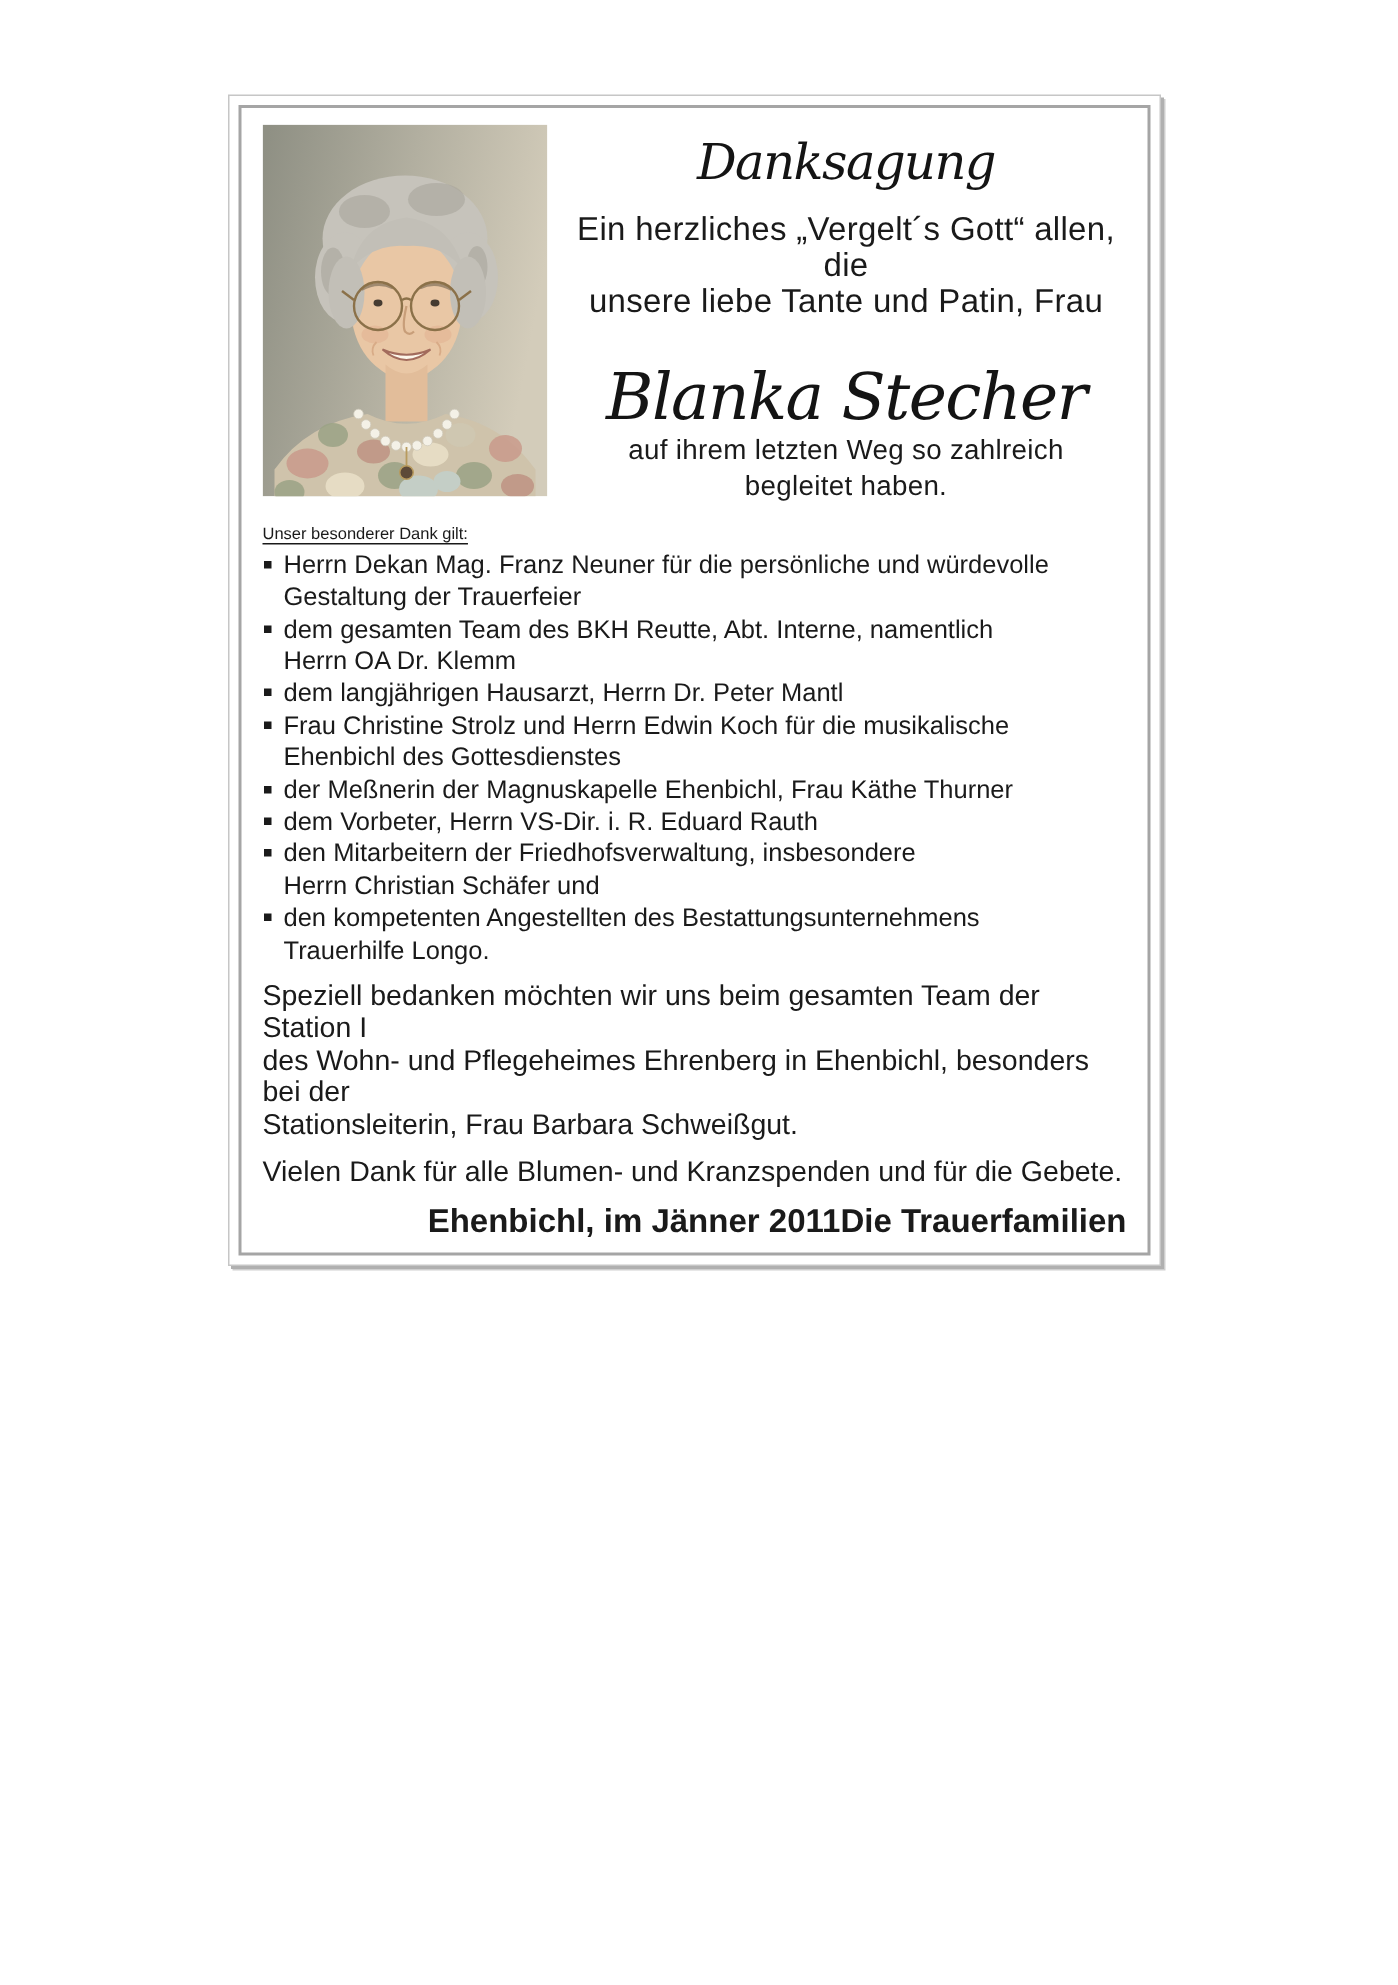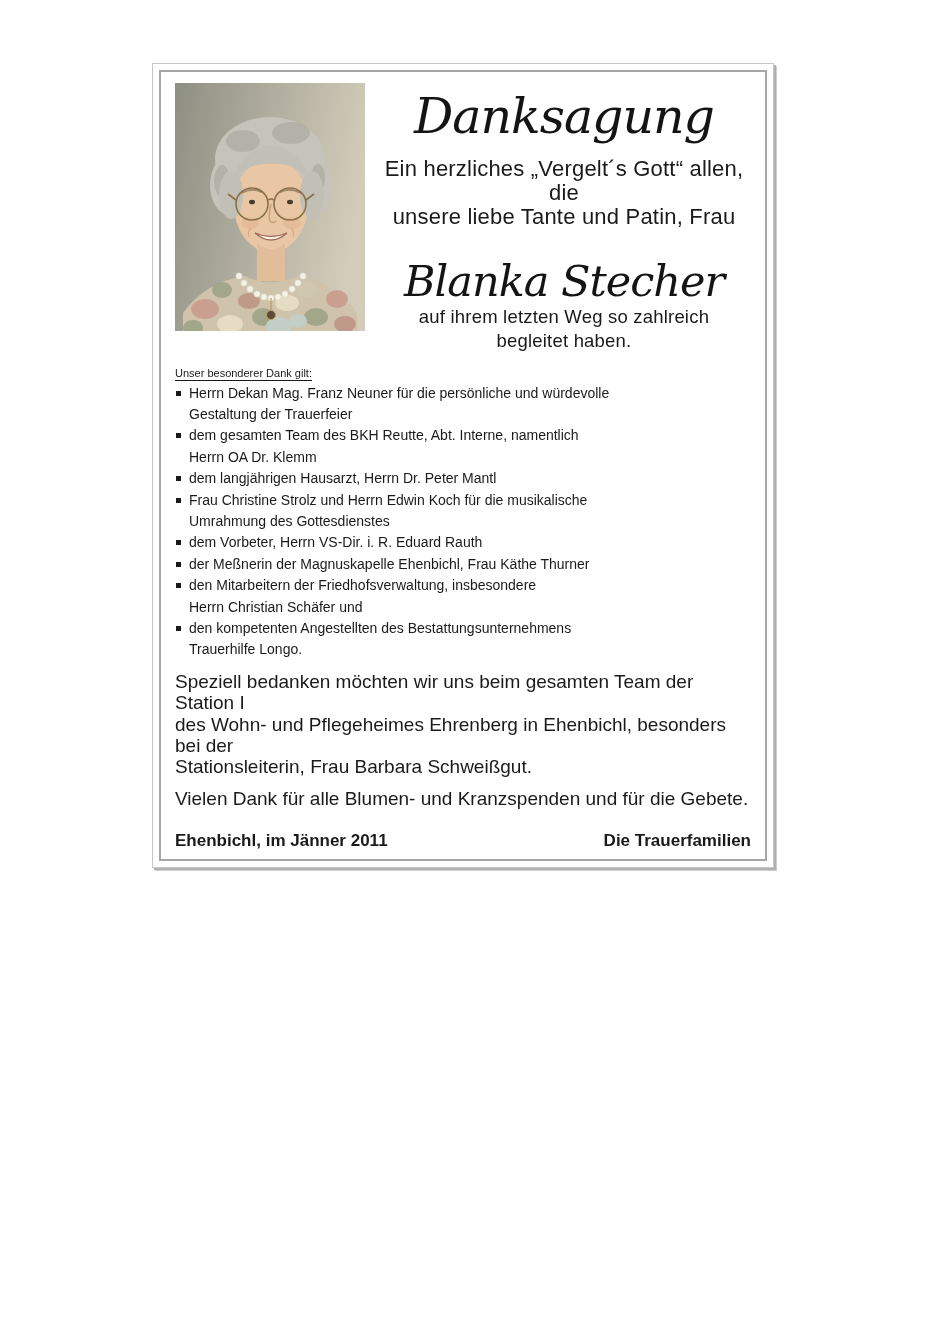--- a/index.html
+++ b/index.html
@@ -57,21 +57,21 @@
     padding-top: 6px;
   }
   .calli {
     font-family: "DejaVu Serif", serif;
     font-style: italic;
     font-weight: 500;
     color: #141414;
     letter-spacing: -1px;
     line-height: 1.05;
   }
-  .title { font-size: 49px; margin-top: 2px; }
+  .title { font-size: 33px; margin-top: 2px; }
   .intro {
     margin-top: 15px;
     font-size: 22px;
     line-height: 24px;
     white-space: pre-line;
     letter-spacing: 0.2px;
   }
   .name { font-size: 43px; margin-top: 30px; }
   .outro {
     font-size: 18.5px;
@@ -88,43 +88,43 @@
     text-underline-offset: 3px;
   }
   .thanks-list {
     list-style: none;
     margin: 4px 0 0 0;
     padding: 0;
   }
   .thanks-item {
     display: flex;
     align-items: flex-start;
-    font-size: 14px;
+    font-size: 17px;
     line-height: 21.4px;
   }
   .bullet {
     flex: 0 0 auto;
     width: 5px;
     height: 5px;
     background: #1a1a1a;
     margin: 8px 8px 0 1px;
   }
   .item-text { white-space: pre-line; }
 
   .para {
     margin: 10px 0 0 0;
     font-size: 19px;
     line-height: 21.4px;
     white-space: pre-line;
   }
   .footer-row {
-    margin-top: 22px;
-    display: flex;
-    justify-content: space-between;
-    font-size: 17px;
+    margin-top: 8px;
+    display: flex;
+    justify-content: flex-end;
+    font-size: 22px;
     font-weight: bold;
   }
 </style>
 </head>
 <body>
 
 <div class="card-outer">
   <div class="card-inner">
 
     <div class="header-row">
@@ -248,31 +248,31 @@
 
         <li class="thanks-item">
           <span class="bullet"></span>
           <span class="item-text">dem langjährigen Hausarzt, Herrn Dr. Peter Mantl</span>
         </li>
 
 
         <li class="thanks-item">
           <span class="bullet"></span>
           <span class="item-text">Frau Christine Strolz und Herrn Edwin Koch für die musikalische
-Umrahmung des Gottesdienstes</span>
+Ehenbichl des Gottesdienstes</span>
+        </li>
+
+        <li class="thanks-item">
+          <span class="bullet"></span>
+          <span class="item-text">der Meßnerin der Magnuskapelle Ehenbichl, Frau Käthe Thurner</span>
         </li>
 
         <li class="thanks-item">
           <span class="bullet"></span>
           <span class="item-text">dem Vorbeter, Herrn VS-Dir. i. R. Eduard Rauth</span>
-        </li>
-
-        <li class="thanks-item">
-          <span class="bullet"></span>
-          <span class="item-text">der Meßnerin der Magnuskapelle Ehenbichl, Frau Käthe Thurner</span>
         </li>
 
         <li class="thanks-item">
           <span class="bullet"></span>
           <span class="item-text">den Mitarbeitern der Friedhofsverwaltung, insbesondere
 Herrn Christian Schäfer und</span>
         </li>
 
         <li class="thanks-item">
           <span class="bullet"></span>

